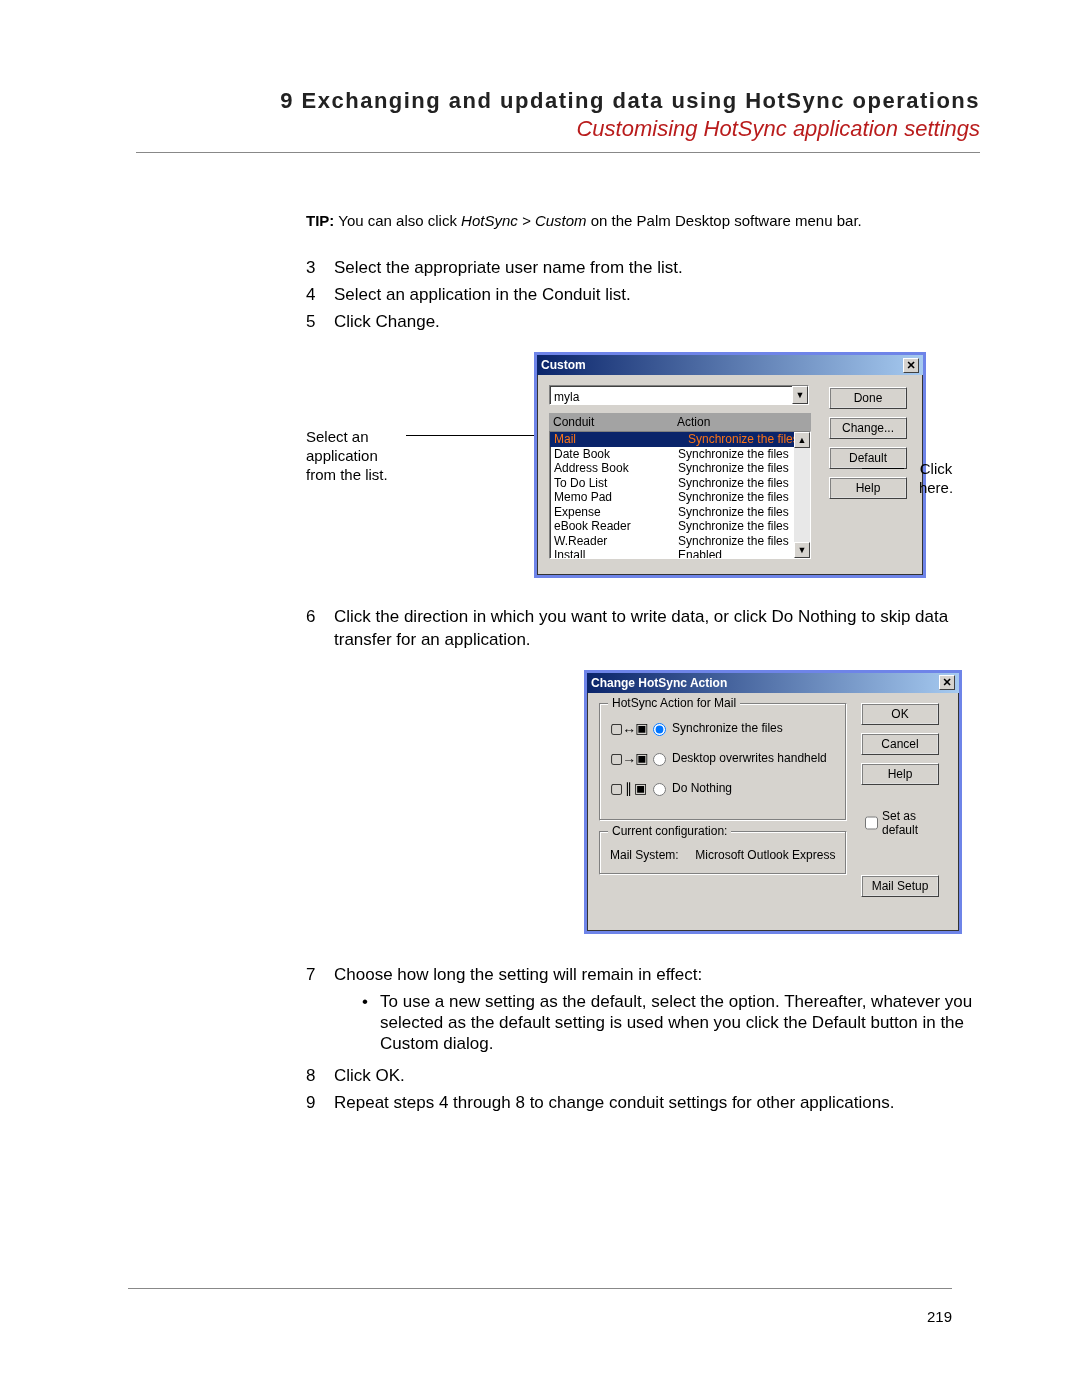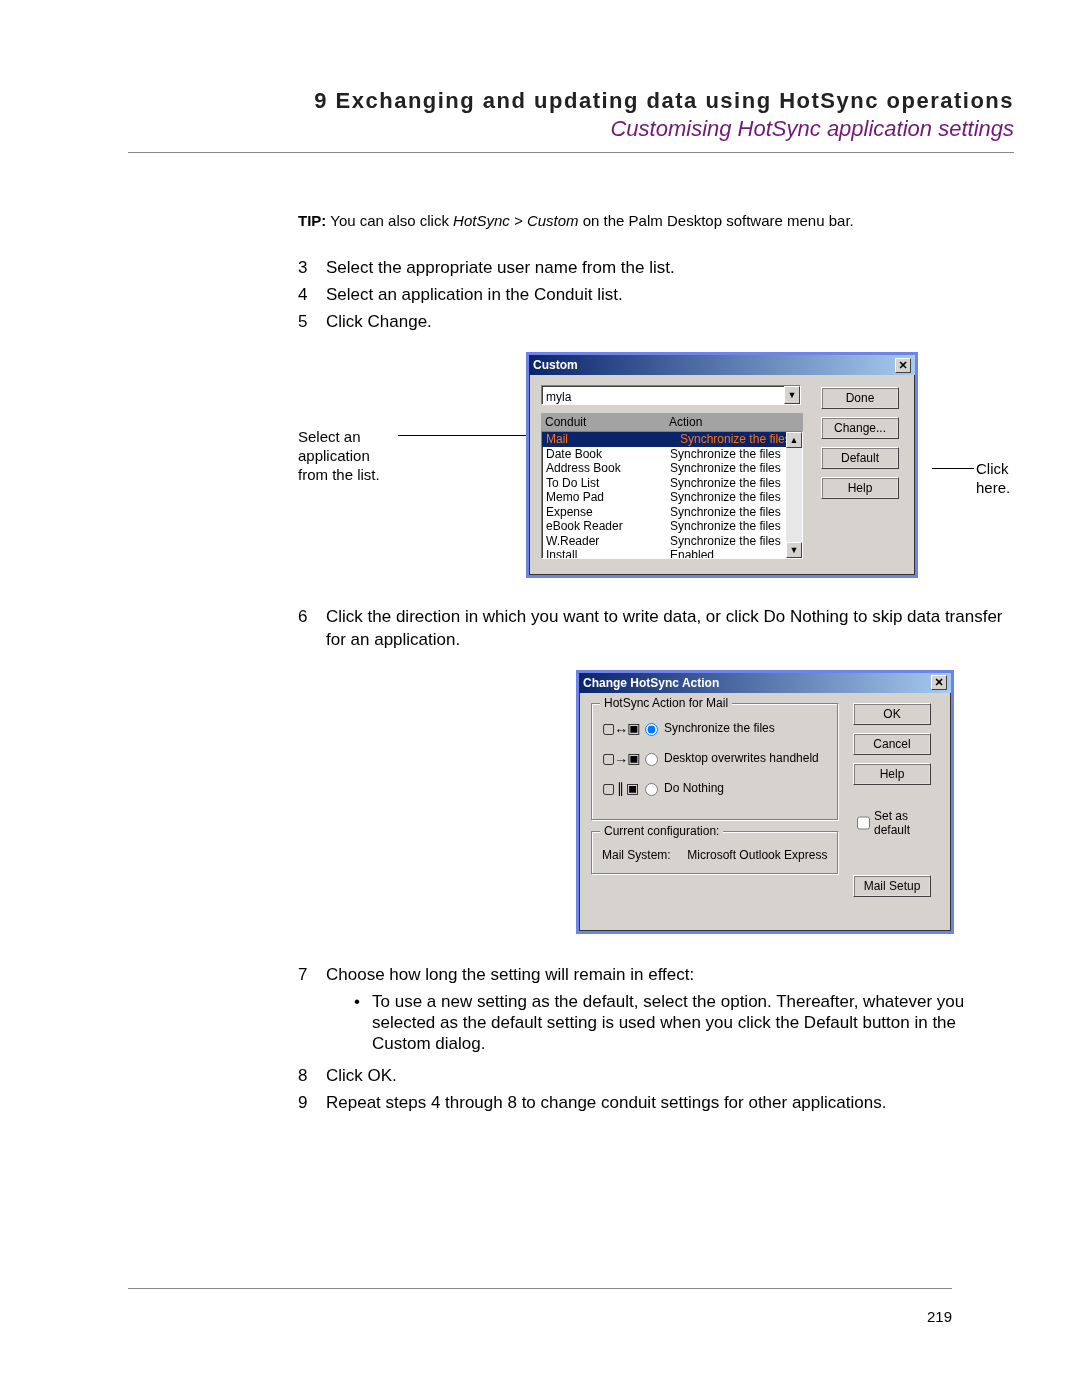--- a/index.html
+++ b/index.html
@@ -6,36 +6,37 @@
   html, body { margin: 0; padding: 0; }
   body {
     width: 1080px;
     height: 1397px;
     background: #fff;
     font-family: "Segoe UI", "Myriad Pro", Arial, sans-serif;
     color: #000;
     position: relative;
   }
   .page {
-    padding: 88px 66px 0 128px;
+    padding: 88px 100px 0 128px;
+    margin-left: 8px;
   }
   .header {
     text-align: right;
     margin-bottom: 10px;
   }
   .header .chapter {
     font-size: 22px;
     font-weight: 600;
     letter-spacing: 1.5px;
     color: #222;
   }
   .header .section {
     font-size: 22px;
     font-style: italic;
-    color: #701a75;
+    color: #b91c1c;
     margin-top: 2px;
   }
   .hr-top {
     border: none;
     border-top: 1px solid #888;
     margin: 6px 0 58px 0;
   }
   .content {
     margin-left: 170px;
     font-size: 17px;
@@ -337,21 +338,21 @@
         </div>
         <div class="custom-right">
           <span class="win-btn">Done</span>
           <span class="win-btn">Change...</span>
           <span class="win-btn">Default</span>
           <span class="win-btn">Help</span>
         </div>
       </div>
     </div>
 
-    <div class="callout-right" style="left:848px; top:108px; width:60px;">
+    <div class="callout-right" style="left:770px; top:108px; width:60px;text-align:center;">
       <div class="line" style="left:-44px; top:8px; width:42px;"></div>
       <span>Click here.</span>
     </div>
   </div>
 
   <div class="content">
     <ol class="steps">
       <li>
           <span class="num">6</span>
           <span class="body">Click the direction in which you want to write data, or click Do Nothing to skip data transfer for an application.</span>

